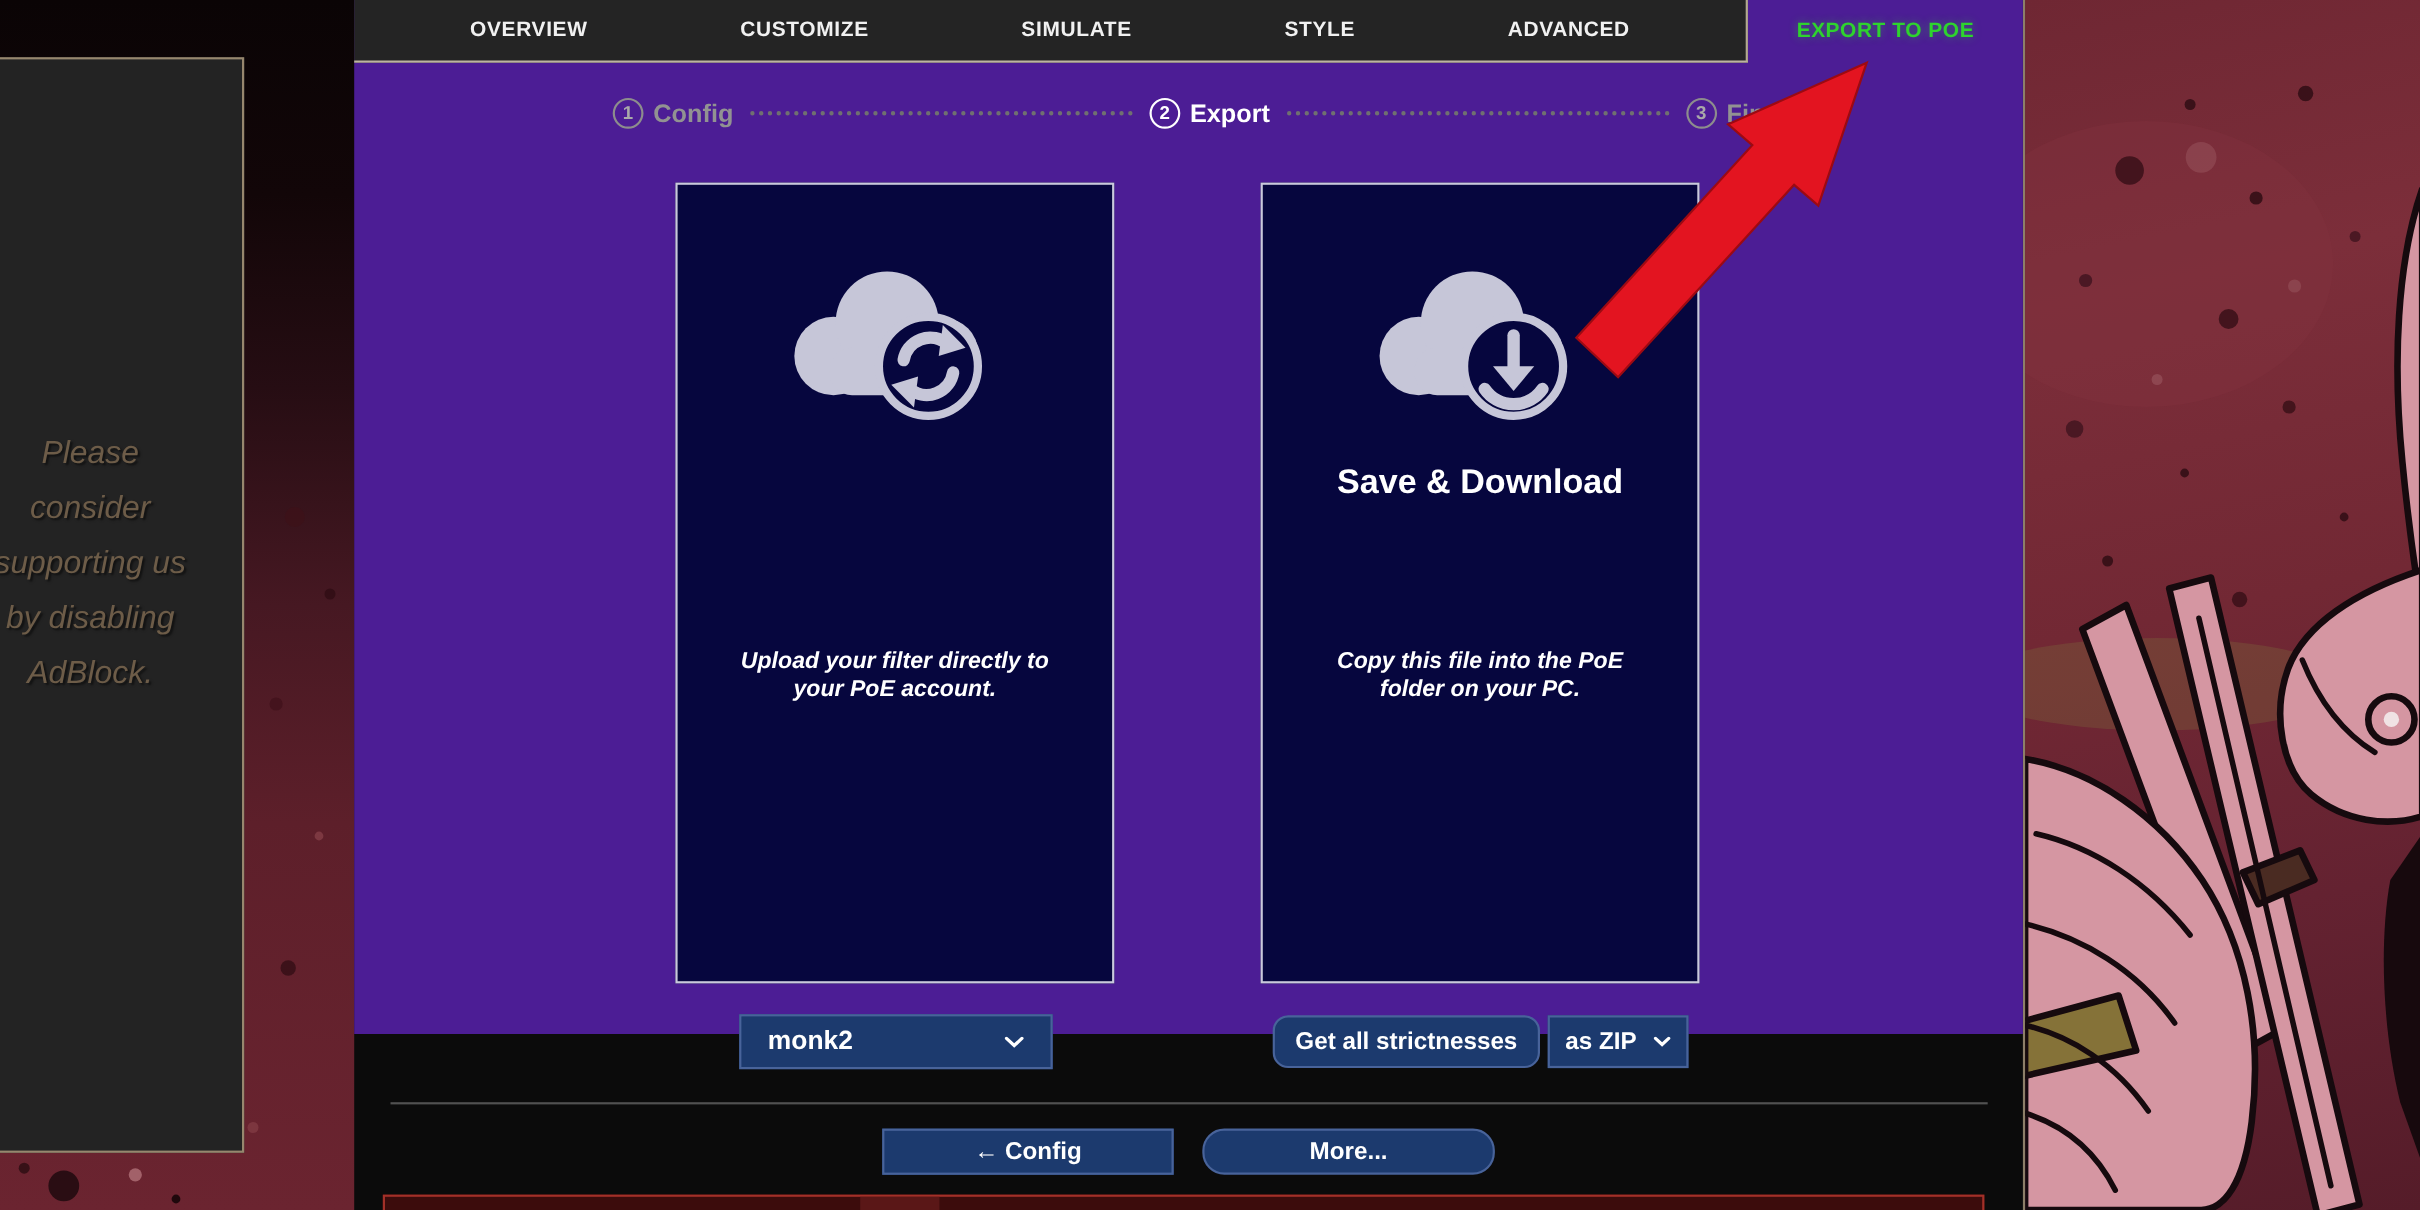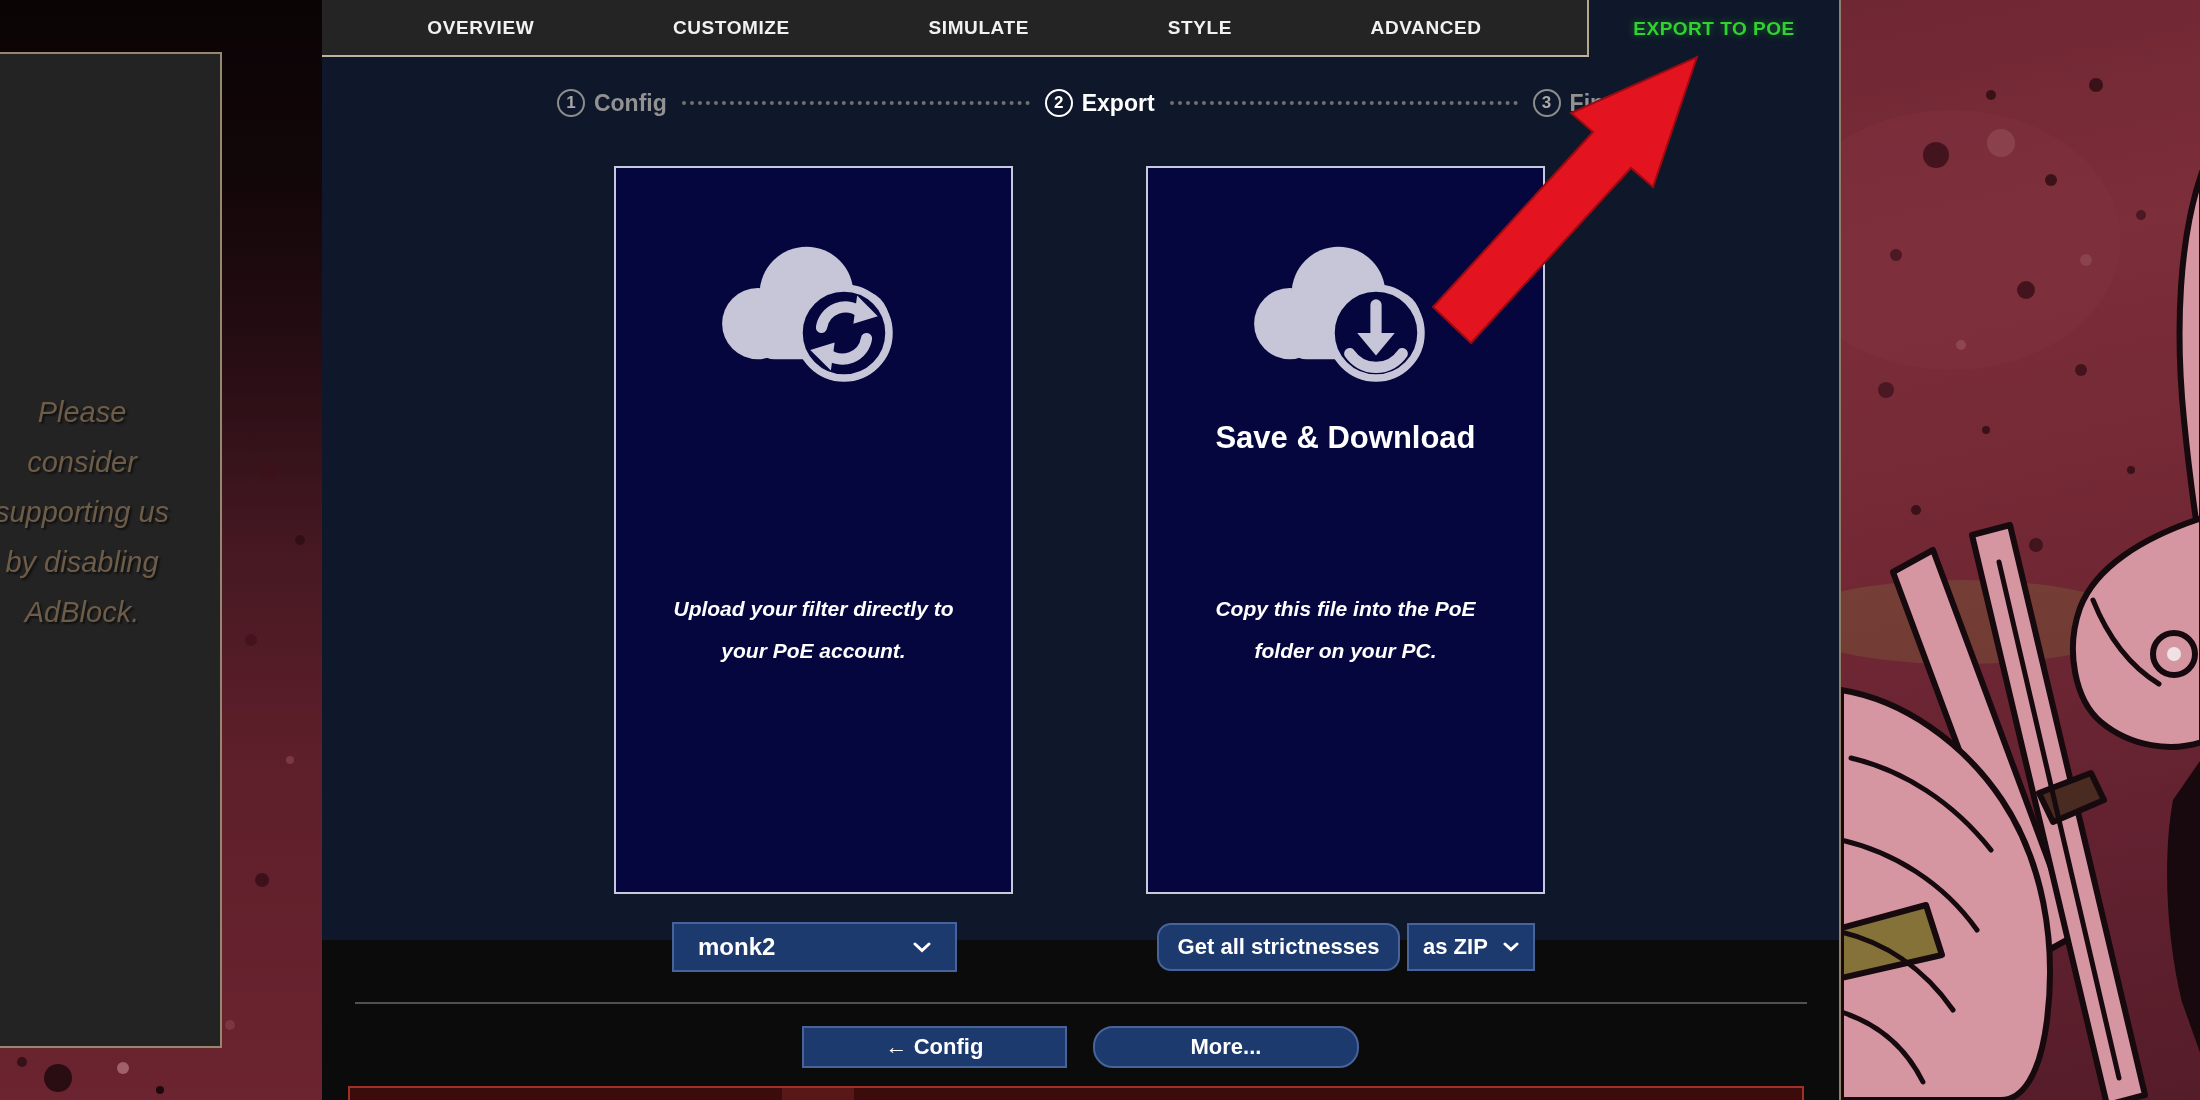--- a/index.html
+++ b/index.html
@@ -25,21 +25,21 @@
   .adblock {
     position:absolute; left:-58px; top:52px; width:280px; height:996px;
     background:#232323; border:2px solid #97876e;
     color:#6d5c48; font-style:italic; font-size:29px; line-height:50px;
     text-align:center; padding-top:333px;
     text-shadow:2px 2px 2px rgba(0,0,0,.55);
   }
   .adblock div { white-space:nowrap; }
 
   
-  .main { position:absolute; left:322px; top:0; width:1517px; height:940px; background:#0f172a; }
+  .main { position:absolute; left:322px; top:0; width:1517px; height:940px; background:#4c1d95; }
 
   .navbar {
     position:absolute; left:0; top:0; width:1267px; height:57px;
     background:#242424; border-bottom:2px solid #bdb4a2; border-right:2px solid #b3a891;
     display:flex; align-items:center; justify-content:space-around; padding:0 36px;
   }
   .nav-tab { color:#f1f1f1; font-size:19px; font-weight:bold; letter-spacing:.6px; cursor:pointer; }
   .nav-export {
     position:absolute; left:1292px; top:0; width:200px; height:57px;
     display:flex; align-items:center; justify-content:center;
@@ -66,21 +66,21 @@
   
   .card {
     position:absolute; top:166px; width:399px; height:728px;
     background:#06063e; border:2px solid #c9c9dc; cursor:pointer;
   }
   .card-left { left:292px; } .card-right { left:824px; }
   .card-icon { position:absolute; left:50%; top:58px; transform:translateX(-50%); }
   .card-title { position:absolute; top:252px; width:100%; text-align:center; color:#fff; font-size:31px; font-weight:bold; }
   .card-desc {
     position:absolute; top:420px; left:38px; right:38px; text-align:center;
-    color:#fff; font-size:21px; font-weight:bold; font-style:italic; line-height:42px;
+    color:#fff; font-size:21px; font-weight:bold; font-style:italic; line-height:26px;
   }
 
   
   .blue-ctl {
     background:#1c3a6e; border:2px solid #48639a; color:#fff; font-weight:bold;
     display:flex; align-items:center; cursor:pointer;
   }
   .profile-select { position:absolute; left:350px; top:922px; width:285px; height:50px; font-size:24px; padding:0 24px; justify-content:space-between; }
   .getall-btn     { position:absolute; left:835px; top:923px; width:243px; height:48px; font-size:22px; justify-content:center;border-radius:14px; }
   .zip-select     { position:absolute; left:1085px; top:923px; width:128px; height:48px; font-size:22px; padding:16px 14px; justify-content:space-between; }

